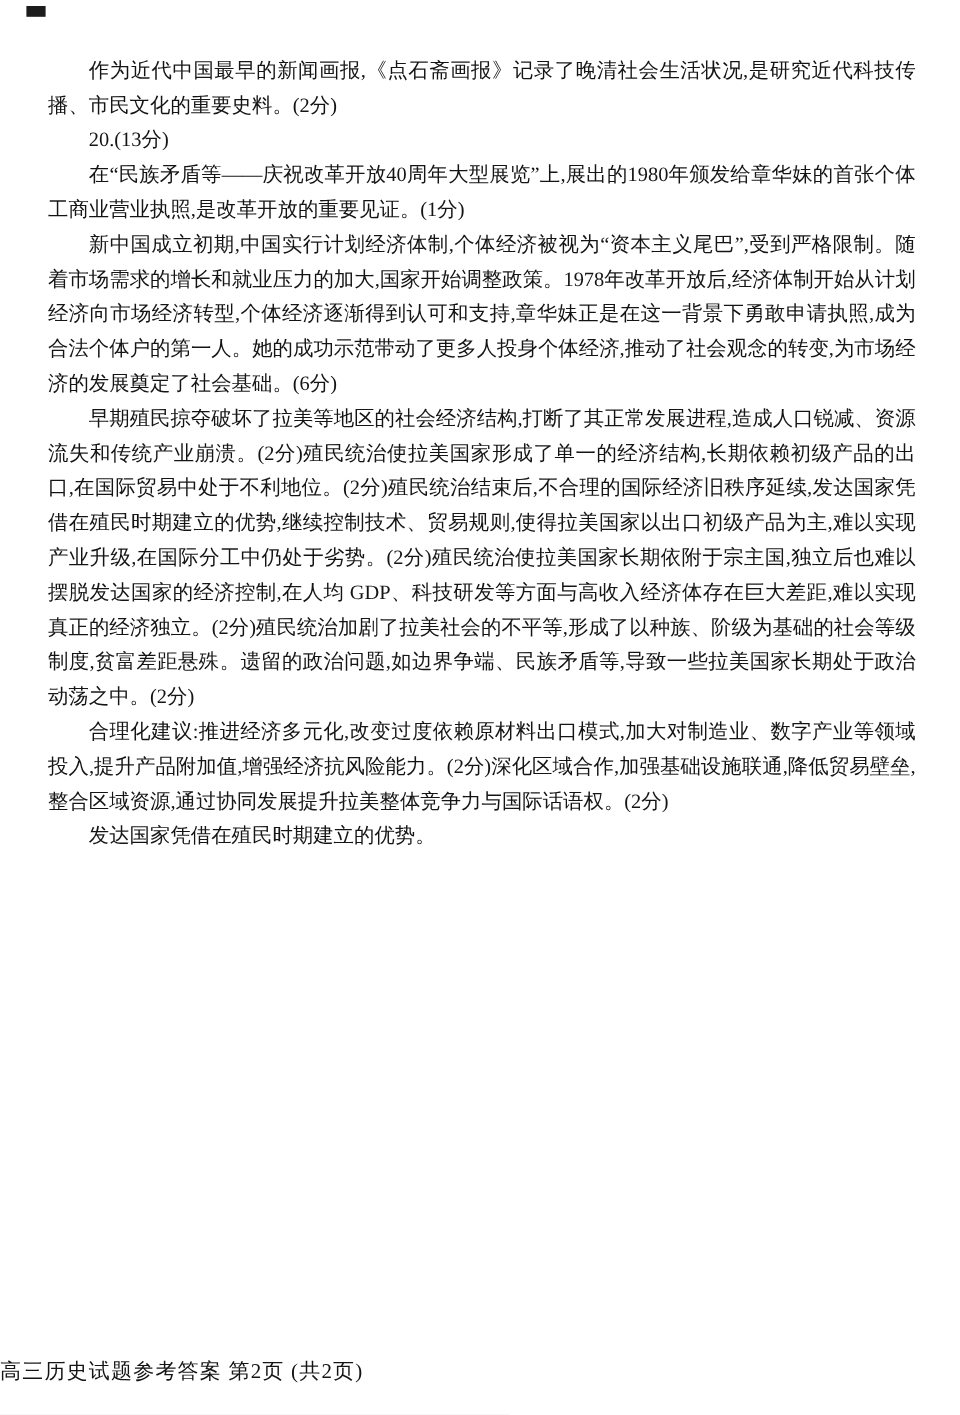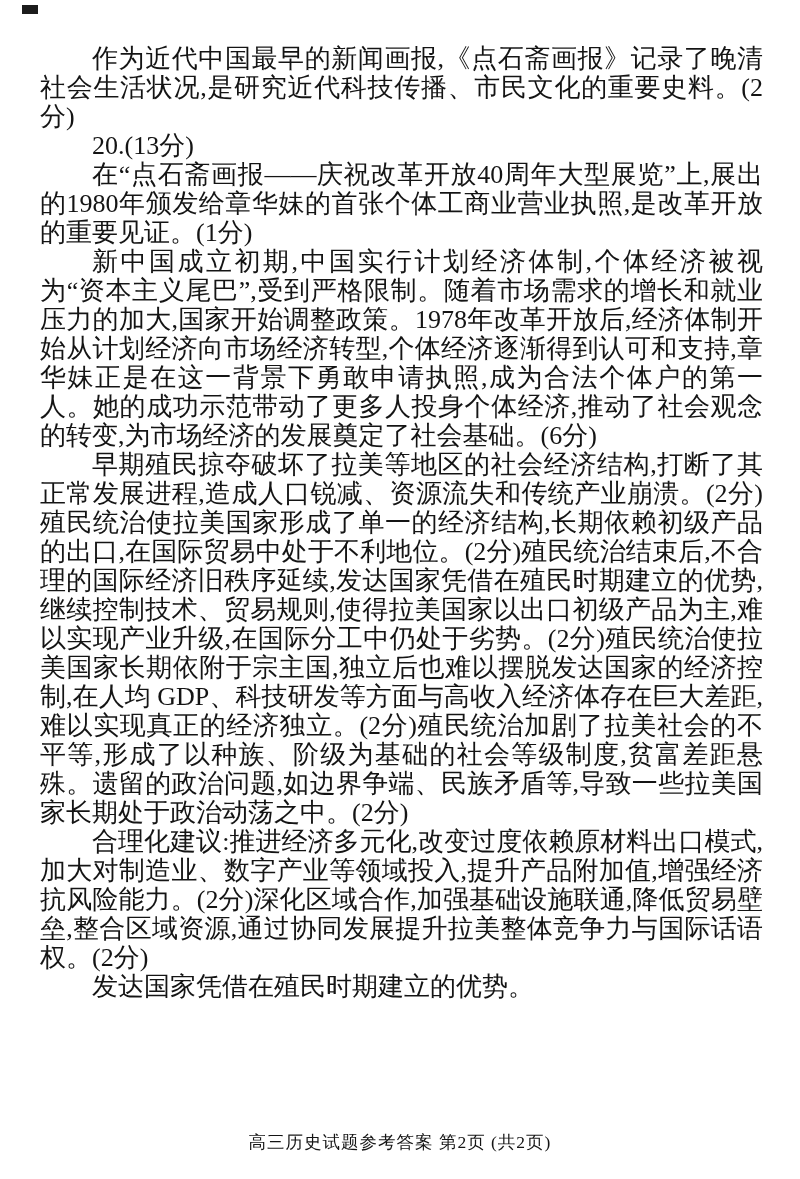--- a/index.html
+++ b/index.html
@@ -23,53 +23,53 @@
     top: 5px;
     width: 16px;
     height: 9px;
     background: #1c1c1c;
   }
   .content {
     position: absolute;
     left: 40px;
     top: 44px;
     width: 723px;
-    font-size: 26px;
+    font-size: 17px;
     line-height: 29px;
     text-align: justify;
     text-justify: inter-character;
   }
   .content p {
     margin: 0;
     padding: 0;
     text-indent: 2em;
     word-break: normal;
   }
   .footer {
     position: absolute;
     left: 0;
     right: 0;
     top: 1130px;
-    text-align: center;
+    text-align: left;
     font-size: 17.5px;
     letter-spacing: 1px;
     color: #141414;
   }
 </style>
 </head>
 <body>
 
 <div class="page">
 
   <div class="corner-mark"></div>
 
   <main class="content">
     <p>作为近代中国最早的新闻画报,《点石斋画报》记录了晚清社会生活状况,是研究近代科技传播、市民文化的重要史料。(2分)</p>
     <p>20.(13分)</p>
-    <p>在“点石斋画报——庆祝改革开放40周年大型展览”上,展出的1980年颁发给章华妹的首张个体工商业营业执照,是改革开放的重要见证。(1分)</p>
+    <p>在“民族矛盾等——庆祝改革开放40周年大型展览”上,展出的1980年颁发给章华妹的首张个体工商业营业执照,是改革开放的重要见证。(1分)</p>
     <p>新中国成立初期,中国实行计划经济体制,个体经济被视为“资本主义尾巴”,受到严格限制。随着市场需求的增长和就业压力的加大,国家开始调整政策。1978年改革开放后,经济体制开始从计划经济向市场经济转型,个体经济逐渐得到认可和支持,章华妹正是在这一背景下勇敢申请执照,成为合法个体户的第一人。她的成功示范带动了更多人投身个体经济,推动了社会观念的转变,为市场经济的发展奠定了社会基础。(6分)</p>
     <p>早期殖民掠夺破坏了拉美等地区的社会经济结构,打断了其正常发展进程,造成人口锐减、资源流失和传统产业崩溃。(2分)殖民统治使拉美国家形成了单一的经济结构,长期依赖初级产品的出口,在国际贸易中处于不利地位。(2分)殖民统治结束后,不合理的国际经济旧秩序延续,发达国家凭借在殖民时期建立的优势,继续控制技术、贸易规则,使得拉美国家以出口初级产品为主,难以实现产业升级,在国际分工中仍处于劣势。(2分)殖民统治使拉美国家长期依附于宗主国,独立后也难以摆脱发达国家的经济控制,在人均 GDP、科技研发等方面与高收入经济体存在巨大差距,难以实现真正的经济独立。(2分)殖民统治加剧了拉美社会的不平等,形成了以种族、阶级为基础的社会等级制度,贫富差距悬殊。遗留的政治问题,如边界争端、民族矛盾等,导致一些拉美国家长期处于政治动荡之中。(2分)</p>
     <p>合理化建议:推进经济多元化,改变过度依赖原材料出口模式,加大对制造业、数字产业等领域投入,提升产品附加值,增强经济抗风险能力。(2分)深化区域合作,加强基础设施联通,降低贸易壁垒,整合区域资源,通过协同发展提升拉美整体竞争力与国际话语权。(2分)</p>
     <p>发达国家凭借在殖民时期建立的优势。</p>
   </main>
 
   <footer class="footer">高三历史试题参考答案  第2页  (共2页)</footer>
 
 </div>
 

